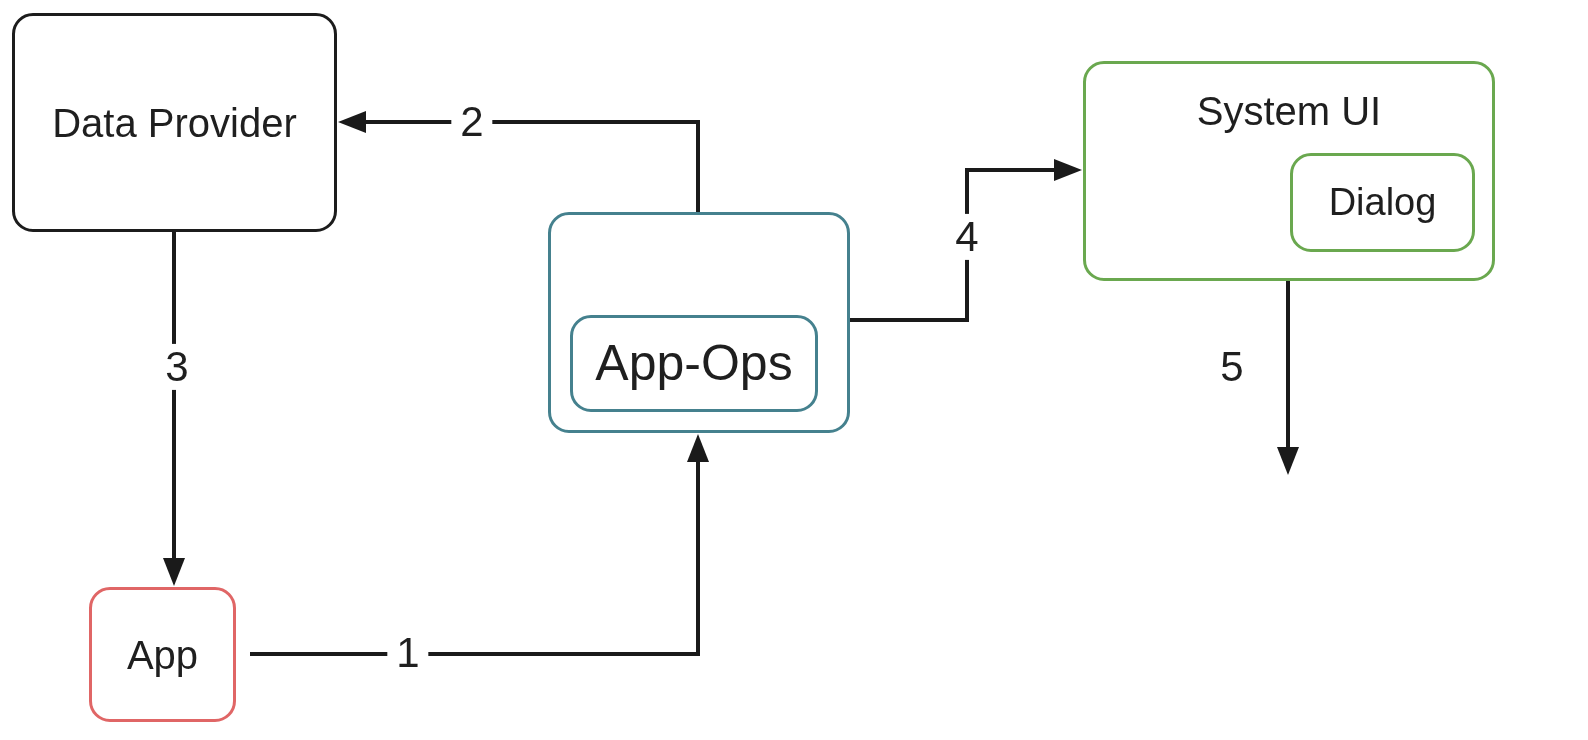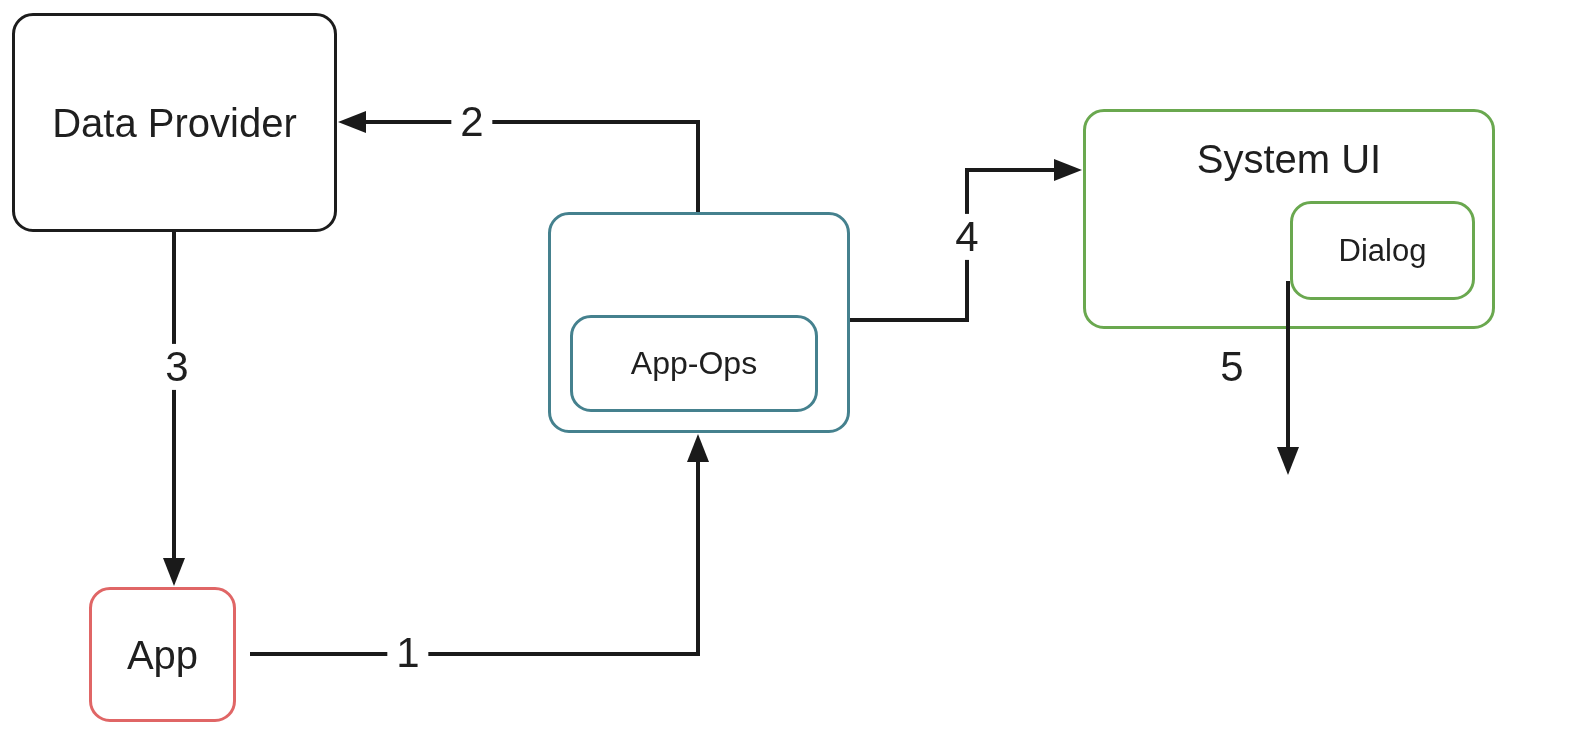--- a/index.html
+++ b/index.html
@@ -33,23 +33,23 @@
     text-align: center;
   }
   .b-black  { border: 3px solid #1c1c1c; }
   .b-teal   { border: 3px solid #45818e; }
   .b-green  { border: 3px solid #6aa84f; }
   .b-purple { border: 3px solid #3d3189; }
   .b-red    { border: 3px solid #e06666; }
 
   #data-provider      { left: 12px;   top: 13px;  width: 325px; height: 219px; }
   #system             { left: 548px;  top: 212px; width: 302px; height: 221px; }
-  #app-ops            { left: 19px;   top: 100px; width: 248px; height: 97px;  font-size: 32px; }
-  #system-ui          { left: 1083px; top: 61px;  width: 412px; height: 220px; margin-top: 48px; }
-  #dialog             { left: 204px;  top: 89px;  width: 185px; height: 99px;  font-size: 31px; }
+  #app-ops            { left: 19px;   top: 100px; width: 248px; height: 97px;  font-size: 50px; }
+  #system-ui          { left: 1083px; top: 61px;  width: 412px; height: 220px; }
+  #dialog             { left: 204px;  top: 89px;  width: 185px; height: 99px;  font-size: 38px; }
   #permission-manager { left: 1013px; top: 475px; width: 552px; height: 207px; }
   #app                { left: 89px;  top: 587px; width: 147px; height: 135px; }
 
   .edges-svg {
     position: absolute;
     left: 0; top: 0;
     width: 1588px;
     height: 740px;
     pointer-events: none;
   }

